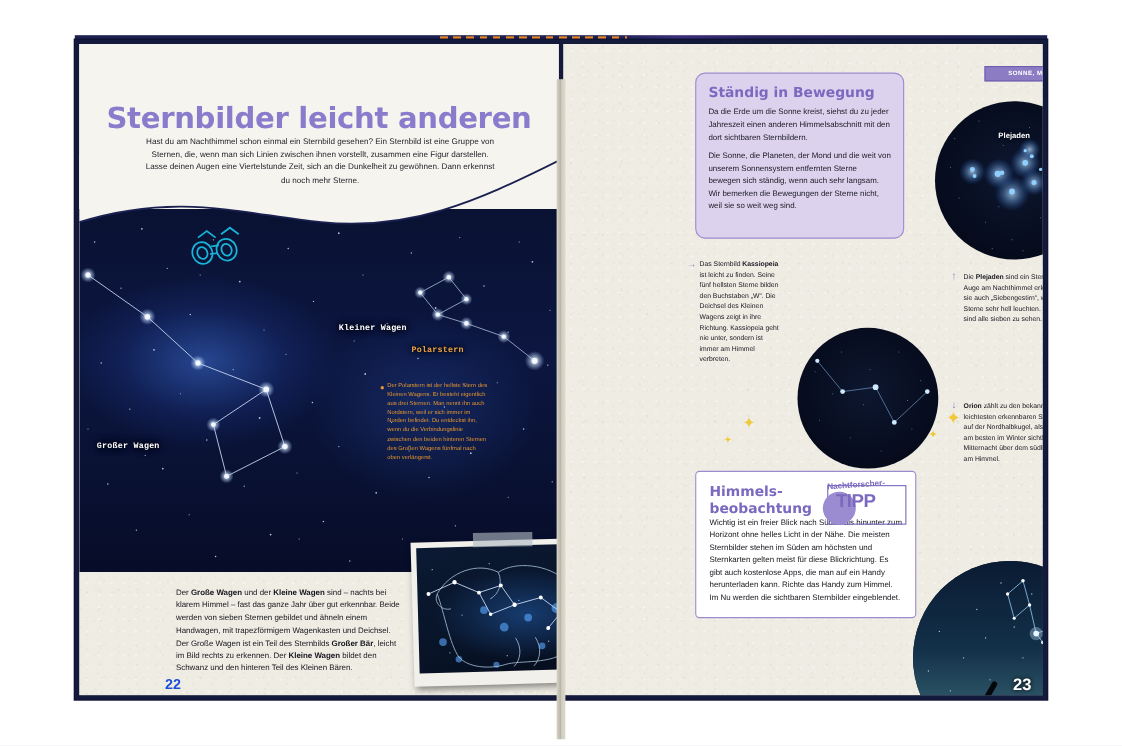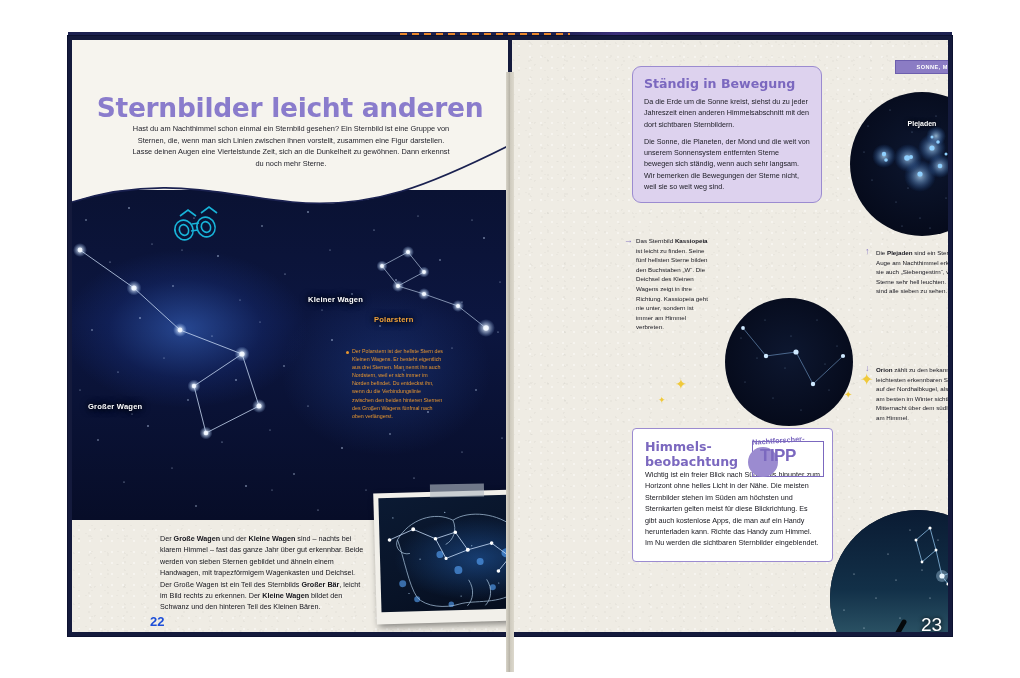--- a/index.html
+++ b/index.html
@@ -52,21 +52,21 @@
 
   h1#title{position:absolute;left:0;top:52px;width:436px;text-align:center;margin:0;
      font-size:26.5px;font-weight:bold;color:#8a7ccc;letter-spacing:-.3px;
      font-family:"DejaVu Sans",sans-serif;}
   #intro{position:absolute;left:58px;top:83px;width:322px;text-align:center;
      font-size:7.4px;line-height:11.6px;color:#1d1d26;}
 
   #binoc{position:absolute;left:96px;top:160px;width:60px;height:42px;}
 
   .star-lbl{position:absolute;color:#fff;font-size:7.6px;font-weight:bold;
-     text-shadow:0 0 4px #000,0 0 8px #000;letter-spacing:.2px;}
+     text-shadow:0 0 4px #000,0 0 8px #000;letter-spacing:.2px;font-family:Liberation Mono, monospace;}
 
   
   #polaroid{position:absolute;left:303px;top:451px;width:174px;height:131px;
      background:#f2f0ea;padding:5px 5px 12px 5px;box-sizing:border-box;
      transform:rotate(-1.6deg);box-shadow:2px 3px 7px rgba(0,0,0,.45);}
   #polaroid-img{width:100%;height:100%;background:
       radial-gradient(ellipse 120px 60px at 60% 55%, rgba(40,110,200,.45), transparent 70%),
       linear-gradient(160deg,#0b1a33,#081327 60%,#050c1c);position:relative;overflow:hidden;}
   #tape{position:absolute;left:358px;top:444px;width:54px;height:13px;
      background:rgba(176,186,196,.62);transform:rotate(-1deg);}
@@ -76,21 +76,21 @@
   #l-body b{font-weight:bold;}
   #pageno-22{position:absolute;left:78px;top:574px;font-size:13px;font-weight:bold;color:#1d4ed8;}
 
   
   #badge{position:absolute;left:383px;top:20px;width:120px;height:12px;
      background:#8b7cc4;border:1px solid #6d5fae;}
   #badge span{display:block;text-align:center;color:#fff;font-size:5.6px;font-weight:bold;
      letter-spacing:.45px;line-height:12px;}
 
   #box-move{position:absolute;left:120px;top:26px;width:190px;
-     background:#ddd2ee;border:1.6px solid #9b8bd0;border-radius:9px;padding:9px 11px 10px 11px;box-sizing:border-box;}
+     background:#ddd2ee;border:1.6px solid #9b8bd0;border-radius:9px;padding:9px 11px 24px 11px;box-sizing:border-box;}
   #box-move h2{margin:0 0 5px 0;font-size:12.6px;color:#7b68bf;font-weight:bold;font-family:"DejaVu Sans",sans-serif;}
   #box-move p{margin:0 0 6px 0;font-size:7.2px;line-height:11.3px;color:#1a1a22;}
   #box-move p:last-child{margin-bottom:0;}
 
   .circ{position:absolute;border-radius:50%;overflow:hidden;
      background:radial-gradient(circle at 50% 45%,#0d1730,#060b1c 70%,#04080f);}
   #c-plej{left:338px;top:52px;width:144px;height:144px;}
   #c-kass{left:213px;top:258px;width:128px;height:128px;}
   #c-orion{left:318px;top:470px;width:176px;height:176px;}
 
@@ -113,21 +113,21 @@
      width:108px;font-family:"DejaVu Sans",sans-serif;}
   #box-tip p{margin:0 0 0 0;font-size:7.2px;line-height:11.4px;color:#15151c;}
   #stamp{position:absolute;right:8px;top:6px;width:80px;height:46px;}
   #stamp .frame{position:absolute;left:8px;top:6px;width:70px;height:34px;border:1.2px solid #7b68bf;}
   #stamp .nf{position:absolute;left:8px;top:1px;font-size:7.4px;color:#7b68bf;font-weight:bold;
      transform:rotate(-4deg);}
   #stamp .tip{position:absolute;left:16px;top:11px;font-size:17px;color:#7b68bf;font-weight:bold;
      letter-spacing:-.5px;}
   #stamp .disc{position:absolute;left:4px;top:12px;width:30px;height:30px;border-radius:50%;background:#9b8bd0;}
 
-  #pageno-23{position:absolute;left:409px;top:574px;font-size:19px;font-weight:normal;color:#fff;
+  #pageno-23{position:absolute;left:409px;top:574px;font-size:15px;font-weight:bold;color:#fff;
      text-shadow:0 0 4px #000;}
   .sparkle{position:absolute;color:#f0c93a;}
   #sp1{left:163px;top:336px;font-size:14px;}
   #sp2{left:146px;top:355px;font-size:9px;}
   #sp3{left:348px;top:330px;font-size:16px;}
   #sp4{left:332px;top:349px;font-size:10px;}
   #sp5{left:296px;top:443px;font-size:13px;}
   #sp6{left:283px;top:456px;font-size:8px;}
 </style>
 </head>

